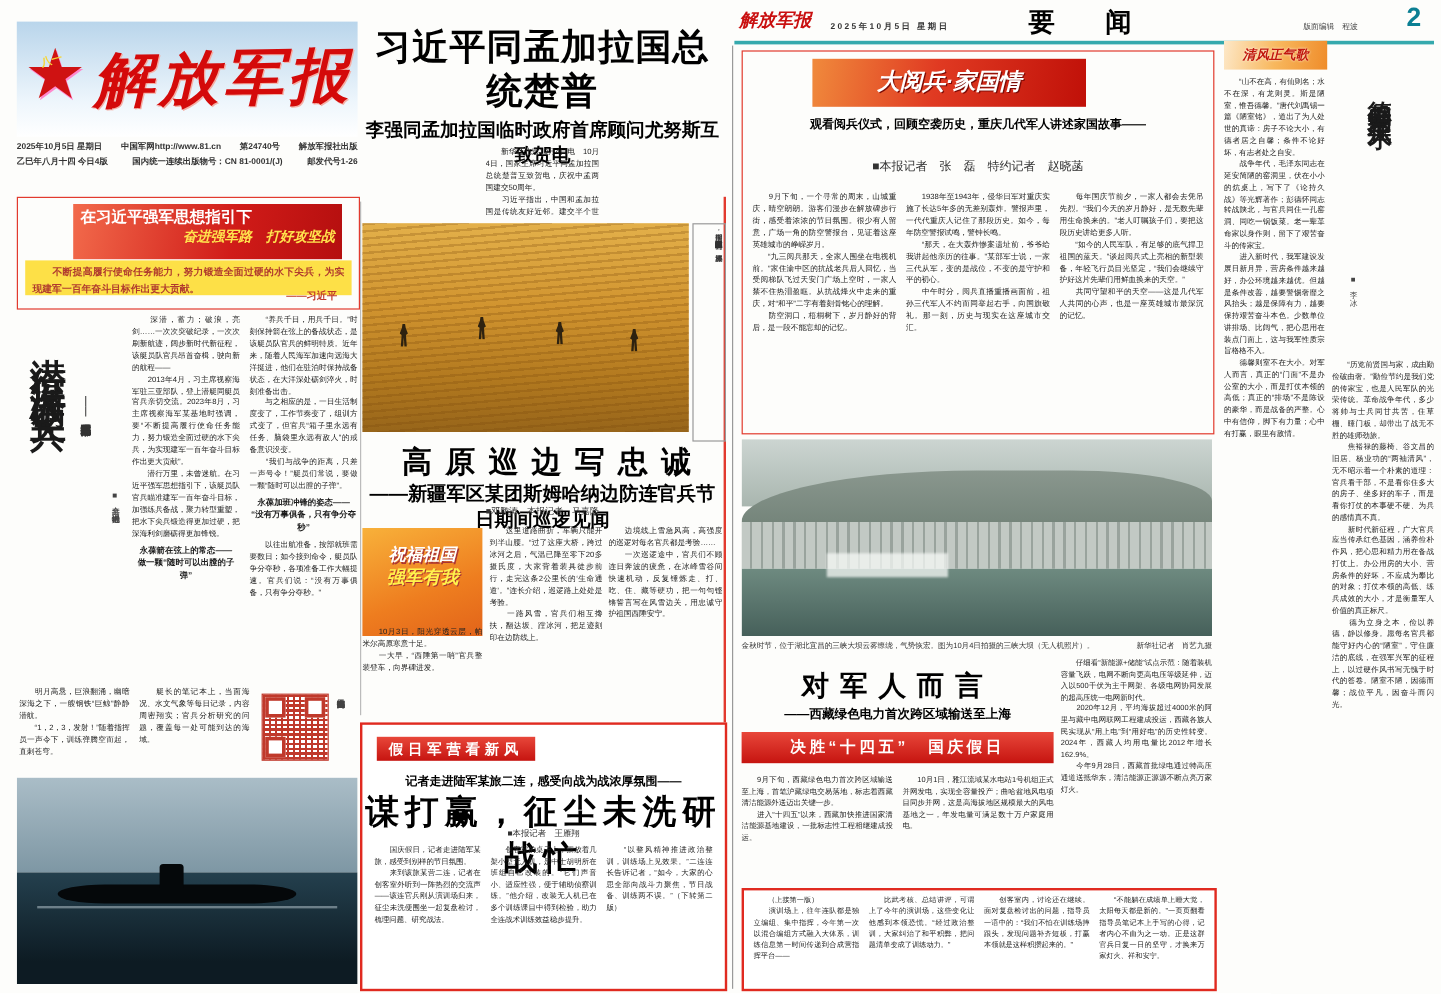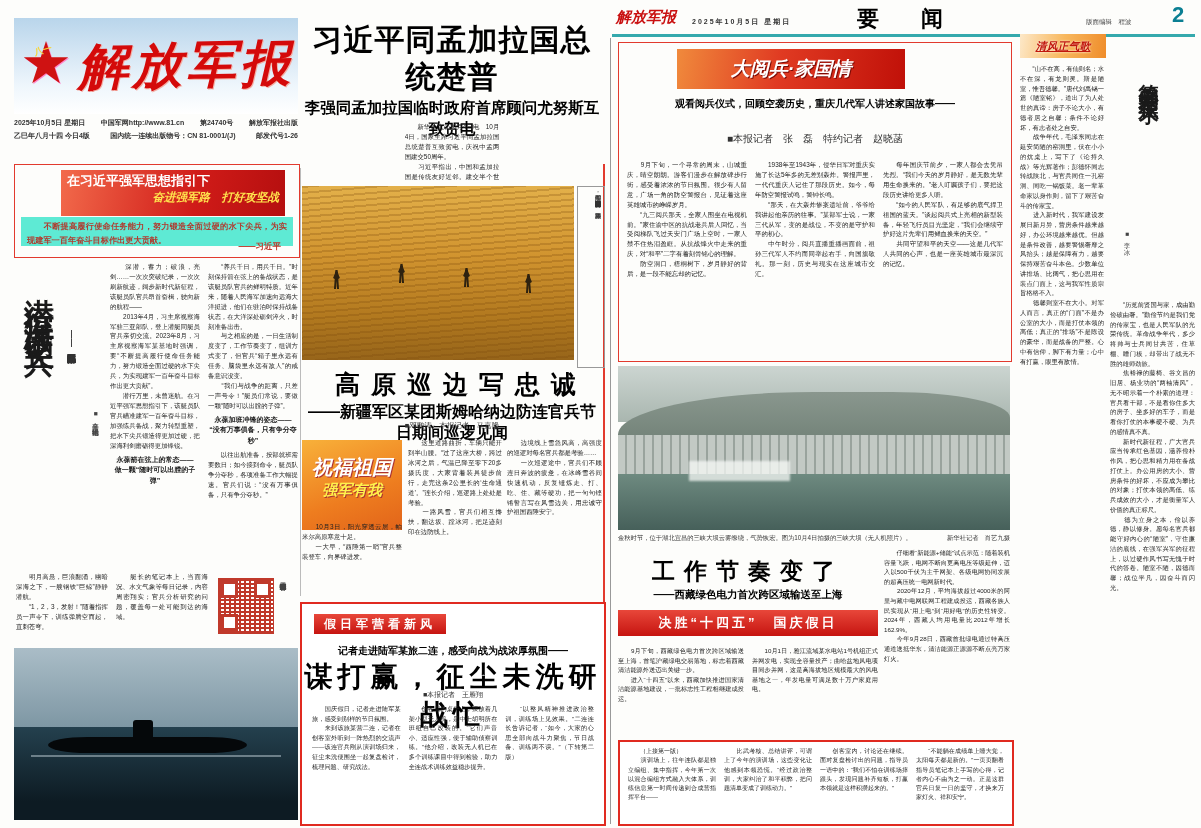--- a/index.html
+++ b/index.html
@@ -21,21 +21,21 @@
   .pubrow{display:flex;justify-content:space-between;font-size:7px;font-weight:bold;color:#333;line-height:1.9;}
   
   .hl-xl{font-weight:900;font-size:30px;line-height:1.22;text-align:center;letter-spacing:1px;color:#000;}
   .hl-sub{font-weight:bold;font-size:15.5px;text-align:center;color:#000;}
   .hl-mid{font-weight:900;text-align:center;color:#000;}
   .byline{text-align:center;font-size:7.5px;color:#333;}
   
   .redbox-frame{border:1.5px solid #e23a2e;}
   .lead-banner{background:linear-gradient(100deg,#f26a4b,#d01b18 60%,#b50f0f);color:#fff;font-weight:bold;}
   .lead-banner .l2{color:#ffe34d;font-style:italic;}
-  .quote{background:#5eead4;color:#b03a2e;font-weight:bold;font-size:8.2px;line-height:1.7;text-align:justify;white-space:pre-line;}
+  .quote{background:#fde047;color:#b03a2e;font-weight:bold;font-size:8.2px;line-height:1.7;text-align:justify;white-space:pre-line;}
   .quote-sig{text-align:right;color:#c0392b;font-weight:bold;font-size:8.5px;padding-right:10px;}
   
   .grass{background:
      repeating-linear-gradient(175deg, rgba(120,70,10,.25) 0 2px, rgba(0,0,0,0) 2px 6px),
      linear-gradient(#e3b04a 0%,#d1942f 40%,#b2791f 75%,#97651a 100%);}
   .sold{position:absolute;width:9px;height:19px;background:#2e2210;
         clip-path:polygon(38% 0,62% 0,68% 18%,88% 42%,70% 48%,78% 100%,56% 100%,50% 58%,44% 100%,22% 100%,30% 48%,12% 42%,32% 18%);}
   .subsky{background:linear-gradient(#aabdc7,#7e97a4);}
   .subsea{background:linear-gradient(#24404e,#0d1b23 80%);}
   .hull{background:#05080a;border-radius:40%/100%;}
@@ -48,21 +48,21 @@
   
   .red-label{background:linear-gradient(#e8473a,#c61410);color:#fff;font-weight:bold;text-align:center;}
   .holiday-frame{border:2px solid #e02a20;background:#fff;}
   .cont-frame{border:2.5px solid #e02a20;background:#fff;}
   .skybanner{background:linear-gradient(100deg,#f08a3c,#e03a22 45%,#c01008);color:#fff;
              font-style:italic;font-weight:bold;text-align:center;text-shadow:1px 1px 0 #7a0b06;}
   .bless{background:linear-gradient(160deg,#f8b13a,#ee7d1f 60%,#e2641a);text-align:center;color:#fff;
          font-weight:900;font-style:italic;text-shadow:1px 1px 0 #a33;}
   .bless .b2{color:#fff24d;}
   .flame{background:linear-gradient(100deg,#fde8c8,#f8b85e 50%,#ef8c2a);color:#c1180c;font-weight:900;
-         font-style:italic;text-align:center;text-shadow:0 0 2px #fff;text-decoration:underline;}
+         font-style:italic;text-align:center;text-shadow:0 0 2px #fff;}
   
   .qr{background-color:#fff;border:1px solid #c0392b;background-image:
       repeating-linear-gradient(0deg,#c0392b 0 2px,transparent 2px 4px),
       repeating-linear-gradient(90deg,#c0392b 0 2px,transparent 2px 5px);}
   .qrc{position:absolute;width:11px;height:11px;border:3px solid #c0392b;background:#fff;}
   .rule-v{background:#e23a2e;}
   .rule-gray{background:#bbb;}
   .tealline{background:#35a9ad;}
   .p2logo{font-family:"Liberation Serif",serif;font-weight:bold;font-style:italic;color:#c91010;font-size:15px;}
   .pagenum{font-weight:900;font-size:22px;color:#0b7f93;}
@@ -151,21 +151,21 @@
     <span class="sold" style="left:95px;top:78px;"></span>
     <span class="sold" style="left:160px;top:82px;"></span>
     <span class="sold" style="left:222px;top:88px;"></span>
   </div>
   <div class="abs vtext caption" style="left:577px;top:186px;width:22px;height:174px;border:1px solid #999;padding:3px 2px;font-size:6px;">国庆假期，新疆军区某团斯姆哈纳边防连官兵巡逻执勤在帕米尔高原边防线上。　邓鹏涛摄</div>
 
   <div class="abs hl-mid" style="left:302px;top:368px;width:270px;font-size:25px;letter-spacing:11px;margin-left:24px;">高原巡边写忠诚</div>
   <div class="abs hl-mid" style="left:302px;top:402px;width:300px;font-size:16px;">——新疆军区某团斯姆哈纳边防连官兵节日期间巡逻见闻</div>
   <div class="abs byline" style="left:302px;top:421px;width:300px;">■邓鹏涛　本报记者　马嘉隆</div>
   <div class="abs bless" style="left:302px;top:440px;width:100px;height:76px;padding-top:14px;">
-    <div style="font-size:20px;">祝福祖国</div>
+    <div style="font-size:14px;">祝福祖国</div>
     <div class="b2" style="font-size:15px;">强军有我</div>
   </div>
   <div class="abs body" style="left:302px;top:522px;width:100px;height:74px;">　　10月3日，阳光穿透云层，帕米尔高原寒意十足。
 　　一大早，“西陲第一哨”官兵整装登车，向界碑进发。</div>
   <div class="abs body" style="left:408px;top:438px;width:94px;height:158px;">　　这里道路曲折，车辆只能开到半山腰。“过了这座大桥，跨过冰河之后，气温已降至零下20多摄氏度，大家背着装具徒步前行，走完这条2公里长的‘生命通道’。”连长介绍，巡逻路上处处是考验。
 　　一路风雪，官兵们相互搀扶，翻达坂、蹚冰河，把足迹刻印在边防线上。</div>
   <div class="abs body" style="left:507px;top:438px;width:95px;height:158px;">　　边境线上雪急风高，高强度的巡逻对每名官兵都是考验……
 　　一次巡逻途中，官兵们不顾连日奔波的疲惫，在冰峰雪谷间快速机动，反复锤炼走、打、吃、住、藏等硬功，把一句句铿锵誓言写在风雪边关，用忠诚守护祖国西陲安宁。</div>
 
   <div class="abs holiday-frame" style="left:300px;top:602px;width:302px;height:220px;">
@@ -212,21 +212,21 @@
     <div class="abs damhills" style="left:0;top:16%;width:100%;height:26%;"></div>
     <div class="abs damwall" style="left:0;top:42%;width:100%;height:24%;"></div>
     <div class="abs damwater" style="left:0;top:66%;width:100%;height:34%;"></div>
     <div class="abs" style="left:18%;top:58%;width:26%;height:12%;background:rgba(245,248,246,.75);filter:blur(1px);"></div>
   </div>
   <div class="abs" style="left:618px;top:534px;width:392px;display:flex;justify-content:space-between;">
     <span class="caption">金秋时节，位于湖北宜昌的三峡大坝云雾缭绕，气势恢宏。图为10月4日拍摄的三峡大坝（无人机照片）。</span>
     <span class="caption">新华社记者　肖艺九摄</span>
   </div>
 
-  <div class="abs hl-mid" style="left:618px;top:556px;width:260px;font-size:23px;letter-spacing:9px;">工作节奏变了</div>
+  <div class="abs hl-mid" style="left:618px;top:556px;width:260px;font-size:23px;letter-spacing:9px;">对军人而言</div>
   <div class="abs hl-mid" style="left:618px;top:588px;width:260px;font-size:10.5px;">——西藏绿色电力首次跨区域输送至上海</div>
   <div class="abs red-label" style="left:618px;top:610px;width:260px;height:26px;font-size:13px;letter-spacing:3px;line-height:26px;">决胜“十四五”　国庆假日</div>
   <div class="abs cols2" style="left:618px;top:646px;width:260px;height:86px;overflow:hidden;">
     <p class="body" style="margin:0;font-size:6.2px;">　　9月下旬，西藏绿色电力首次跨区域输送至上海，首笔沪藏绿电交易落地，标志着西藏清洁能源外送迈出关键一步。
 　　进入“十四五”以来，西藏加快推进国家清洁能源基地建设，一批标志性工程相继建成投运。</p>
     <p class="body" style="margin:0;font-size:6.2px;">　　10月1日，雅江流域某水电站1号机组正式并网发电，实现全容量投产；曲哈盆地风电项目同步并网，这是高海拔地区规模最大的风电基地之一，年发电量可满足数十万户家庭用电。</p>
   </div>
   <div class="abs body" style="left:884px;top:548px;width:126px;height:184px;font-size:6.2px;">　　仔细看“新能源+储能”试点示范：随着装机容量飞跃，电网不断向更高电压等级延伸，迈入以500千伏为主干网架、各级电网协同发展的超高压统一电网新时代。
 　　2020年12月，平均海拔超过4000米的阿里与藏中电网联网工程建成投运，西藏各族人民实现从“用上电”到“用好电”的历史性转变。2024年，西藏人均用电量比2012年增长162.9%。
 　　今年9月28日，西藏首批绿电通过特高压通道送抵华东，清洁能源正源源不断点亮万家灯火。</div>

